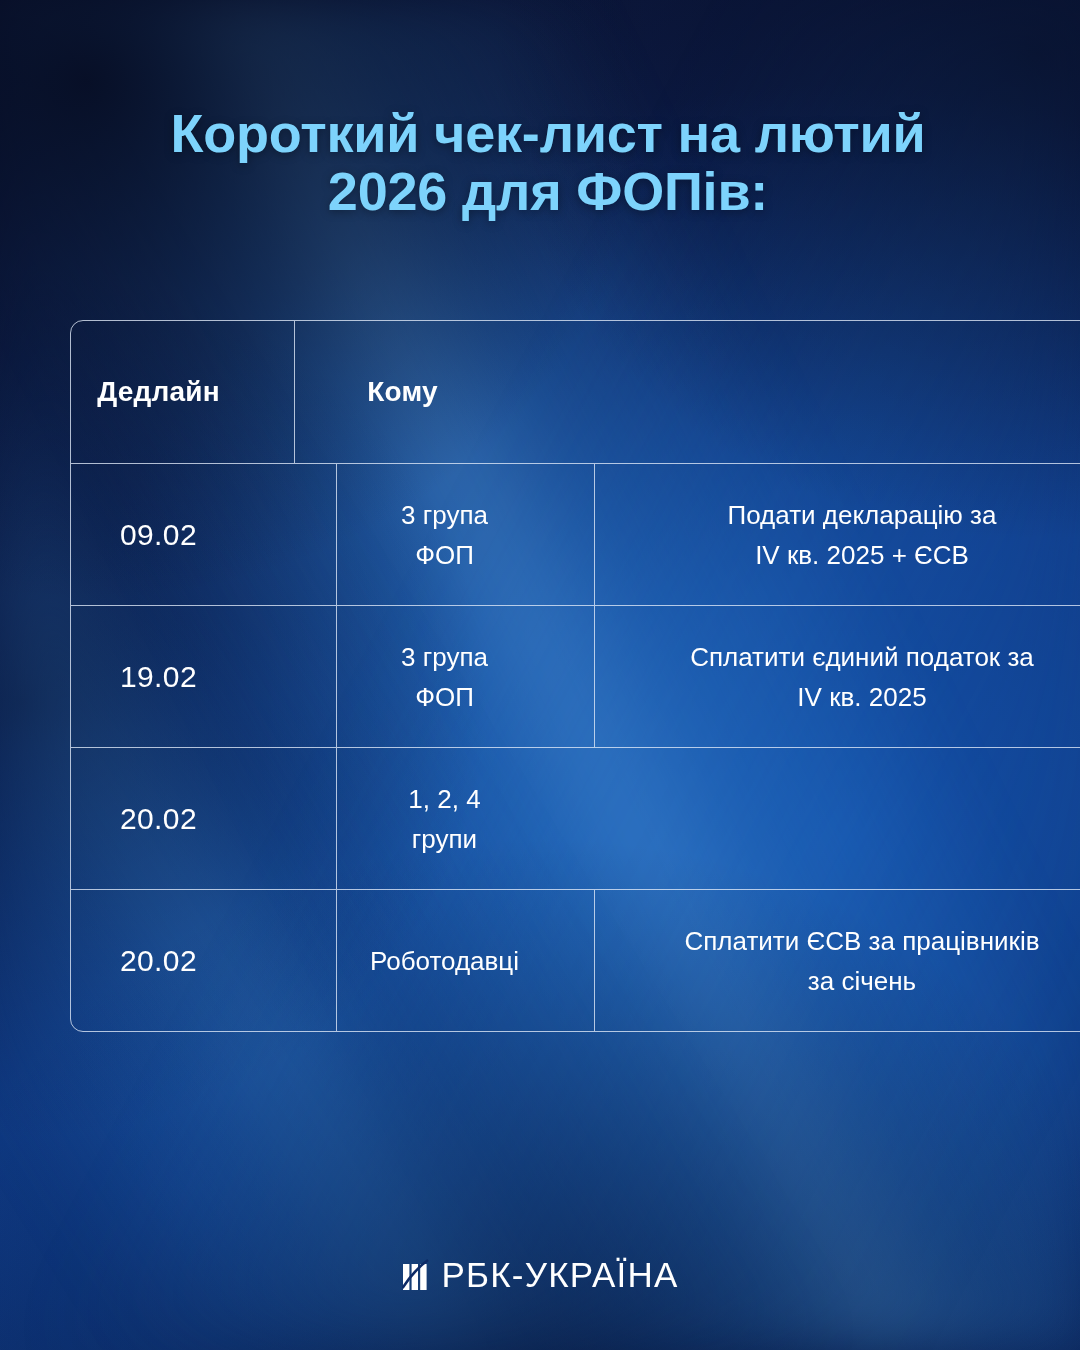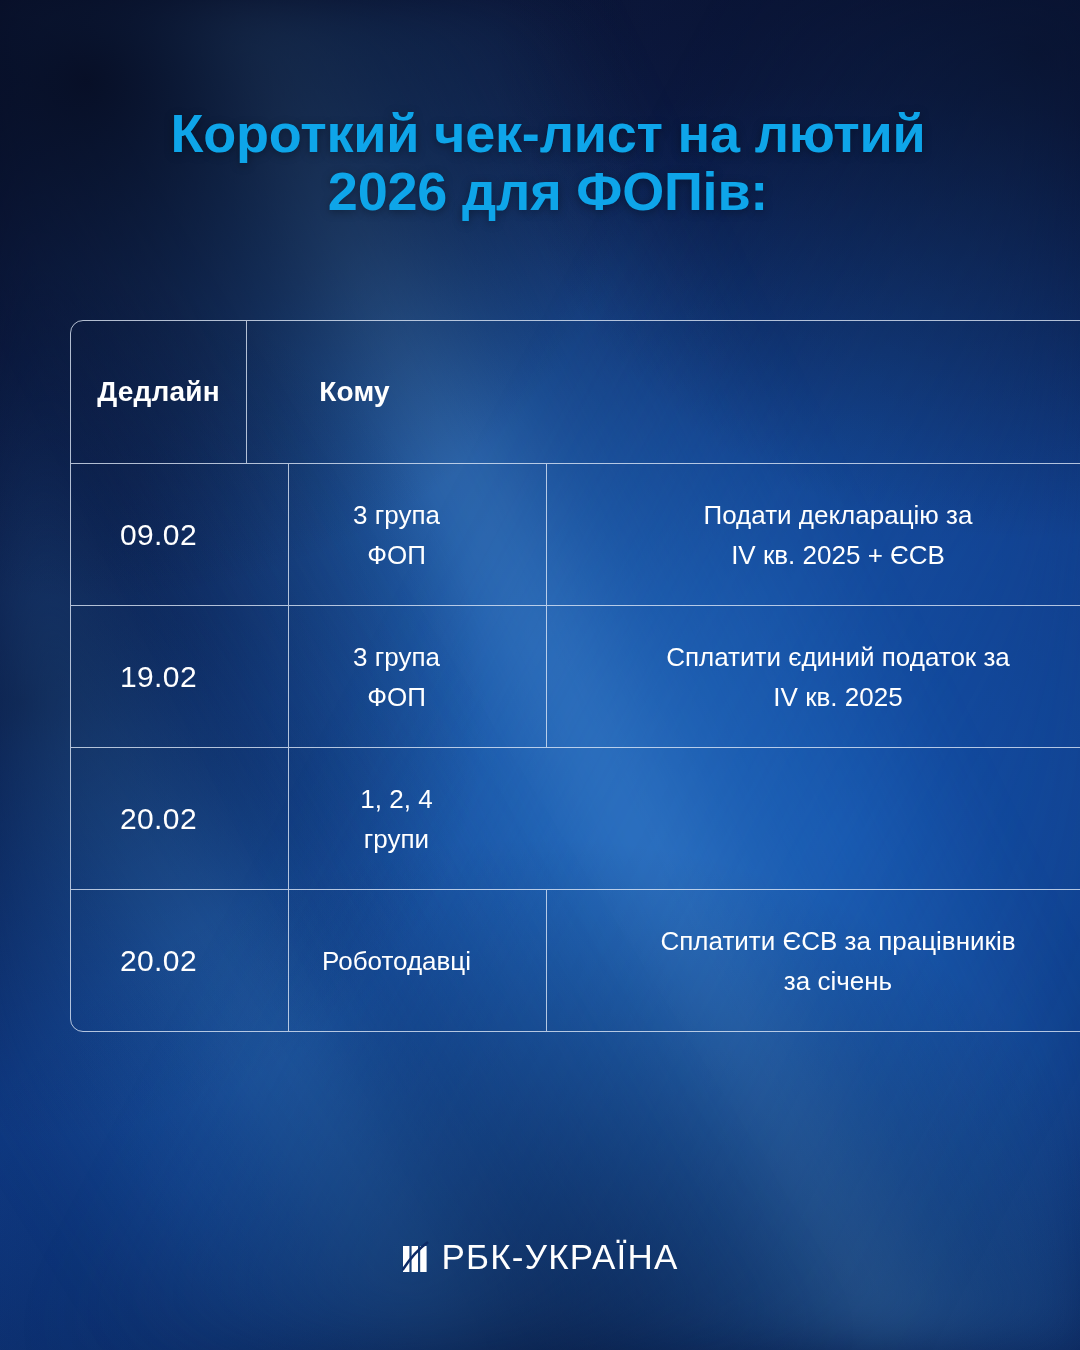--- a/index.html
+++ b/index.html
@@ -70,21 +70,21 @@
       radial-gradient(70% 50% at 96% 4%, rgba(6,12,34,0.70) 0%, rgba(6,12,34,0) 72%),
       radial-gradient(85% 60% at 50% 104%, rgba(5,11,32,0.55) 0%, rgba(5,11,32,0) 70%),
       radial-gradient(60% 45% at 2% 52%, rgba(5,11,32,0.50) 0%, rgba(5,11,32,0) 72%);
   }
 
   
   .title {
     position:absolute;
     left:16px; right:0; top:104px;
     text-align:center;
-    color:#0ea5e9;
+    color:#7dd3fc;
     font-size:54px;
     font-weight:bold;
     line-height:1.08;
     letter-spacing:-0.2px;
     white-space:pre-line;
     text-shadow:0 2px 10px rgba(0,0,0,0.35);
   }
 
   
   .table-wrap {
@@ -103,21 +103,21 @@
     display:flex;
     align-items:center;
     justify-content:center;
     text-align:center;
     color:#ffffff;
     padding:6px 10px;
   }
   .tcell + .tcell { border-left:1px solid rgba(226,234,248,0.78); }
 
   .c-deadline { width:175px; flex:0 0 175px; }
-  .c-who      { width:216px; flex:0 0 216px; }
+  .c-who      { width:216px; flex:0 0 216px;margin-left:48px; }
   .c-what     { flex:1 1 auto; }
 
   .header-row .tcell {
     height:142px;
     font-size:28px;
     font-weight:bold;
     letter-spacing:0.2px;
   }
 
   .body-row .tcell {
@@ -125,21 +125,21 @@
     font-size:26px;
     font-weight:normal;
     line-height:40px;
     white-space:pre-line;
   }
   .body-row .c-deadline { font-size:30px; letter-spacing:0.4px; }
 
   
   .logo {
     position:absolute;
-    left:0; right:0; bottom:76px;
+    left:0; right:0; bottom:58px;
     display:flex;
     align-items:center;
     justify-content:center;
     gap:7px;
     margin-top:48px;
   }
   .logo-mark {
     width:33px; height:33px;
     position:relative;
     display:block;

